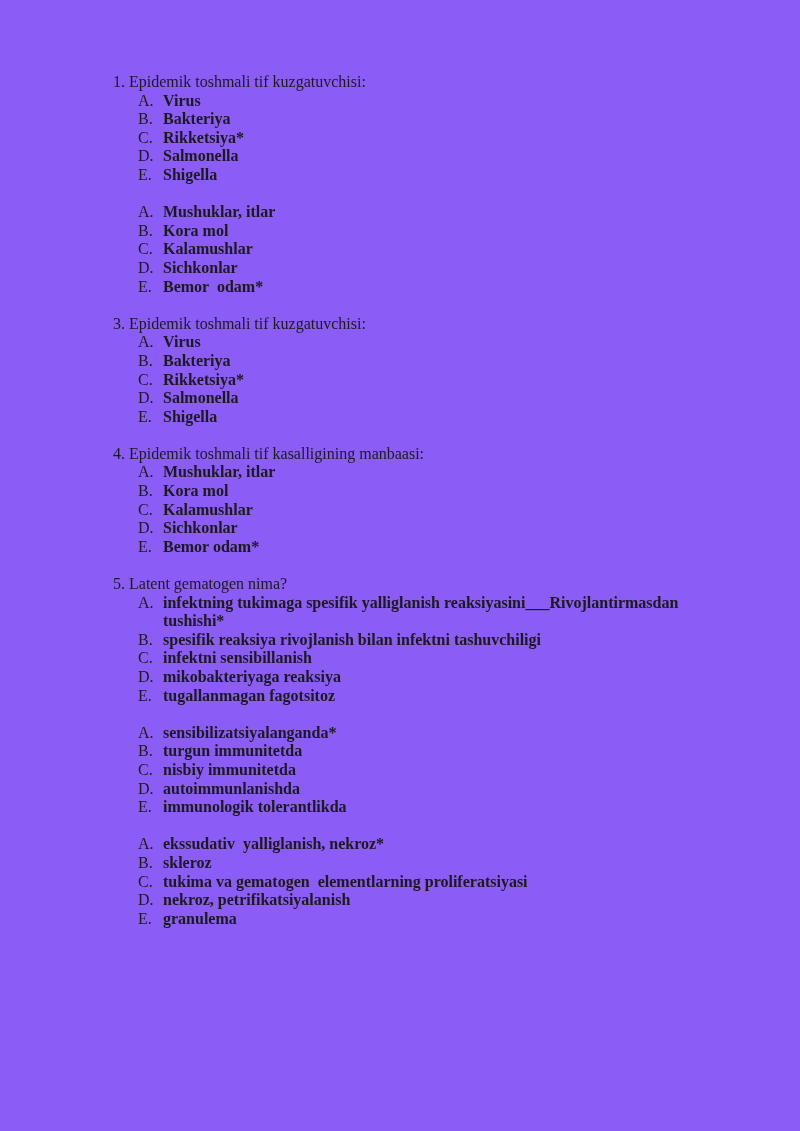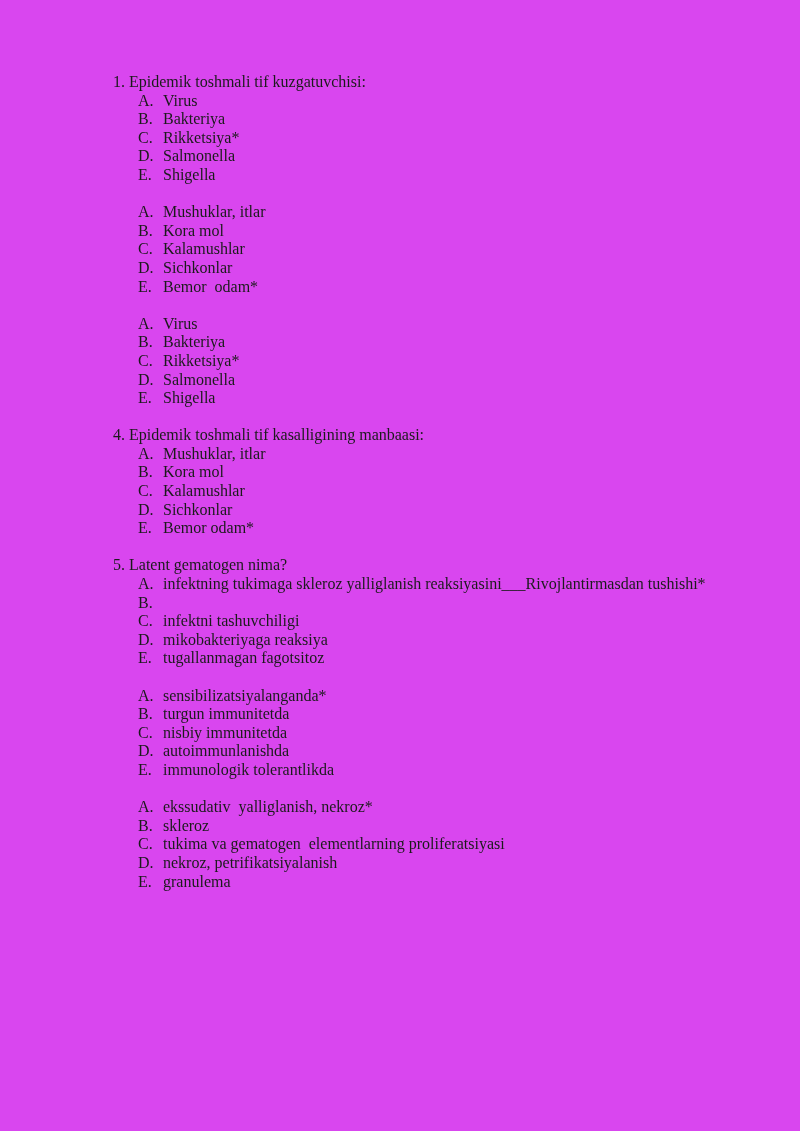--- a/index.html
+++ b/index.html
@@ -4,21 +4,21 @@
 <style>
   html, body {
     margin: 0;
     padding: 0;
     background: #ffffff;
   }
   .page {
     position: relative;
     width: 800px;
     height: 1131px;
-    background: #d946ef;
+    background: #8b5cf6;
     overflow: hidden;
     font-family: "Liberation Serif", "DejaVu Serif", serif;
     font-size: 16px;
     line-height: 18.6px;
     color: #1b1b1b;
   }
   .content {
     position: absolute;
     left: 113px;
     top: 73px;
@@ -36,20 +36,21 @@
   .option {
     display: flex;
     margin-left: 25px;
   }
   .opt-letter {
     flex: 0 0 25px;
     width: 25px;
   }
   .opt-text {
     white-space: pre-wrap;
+    font-weight: bold;
   }
 </style>
 </head>
 <body>
 
 <div class="page">
   <div class="content">
 
     <div class="question">
       <p class="q-header"><span>1.</span> <span>Epidemik toshmali tif kuzgatuvchisi:</span></p>
@@ -92,20 +93,21 @@
           <span class="opt-letter">D.</span>
           <span class="opt-text">Sichkonlar</span>
         </div>
       <div class="option">
           <span class="opt-letter">E.</span>
           <span class="opt-text">Bemor  odam*</span>
         </div>
     </div>
 
     <div class="question">
+      <p class="q-header"><span>3.</span> <span>Epidemik toshmali tif kuzgatuvchisi:</span></p>
       <div class="option">
           <span class="opt-letter">A.</span>
           <span class="opt-text">Virus</span>
         </div>
       <div class="option">
           <span class="opt-letter">B.</span>
           <span class="opt-text">Bakteriya</span>
         </div>
       <div class="option">
           <span class="opt-letter">C.</span>
@@ -142,28 +144,29 @@
       <div class="option">
           <span class="opt-letter">E.</span>
           <span class="opt-text">Bemor odam*</span>
         </div>
     </div>
 
     <div class="question">
       <p class="q-header"><span>5.</span> <span>Latent gematogen nima?</span></p>
       <div class="option">
           <span class="opt-letter">A.</span>
-          <span class="opt-text">infektning tukimaga skleroz yalliglanish reaksiyasini___Rivojlantirmasdan tushishi*</span>
-        </div>
-      <div class="option">
-          <span class="opt-letter">B.</span>
-        </div>
-      <div class="option">
-          <span class="opt-letter">C.</span>
-          <span class="opt-text">infektni tashuvchiligi</span>
+          <span class="opt-text">infektning tukimaga spesifik yalliglanish reaksiyasini___Rivojlantirmasdan tushishi*</span>
+        </div>
+      <div class="option">
+          <span class="opt-letter">B.</span>
+          <span class="opt-text">spesifik reaksiya rivojlanish bilan infektni tashuvchiligi</span>
+        </div>
+      <div class="option">
+          <span class="opt-letter">C.</span>
+          <span class="opt-text">infektni sensibillanish</span>
         </div>
       <div class="option">
           <span class="opt-letter">D.</span>
           <span class="opt-text">mikobakteriyaga reaksiya</span>
         </div>
       <div class="option">
           <span class="opt-letter">E.</span>
           <span class="opt-text">tugallanmagan fagotsitoz</span>
         </div>
     </div>

